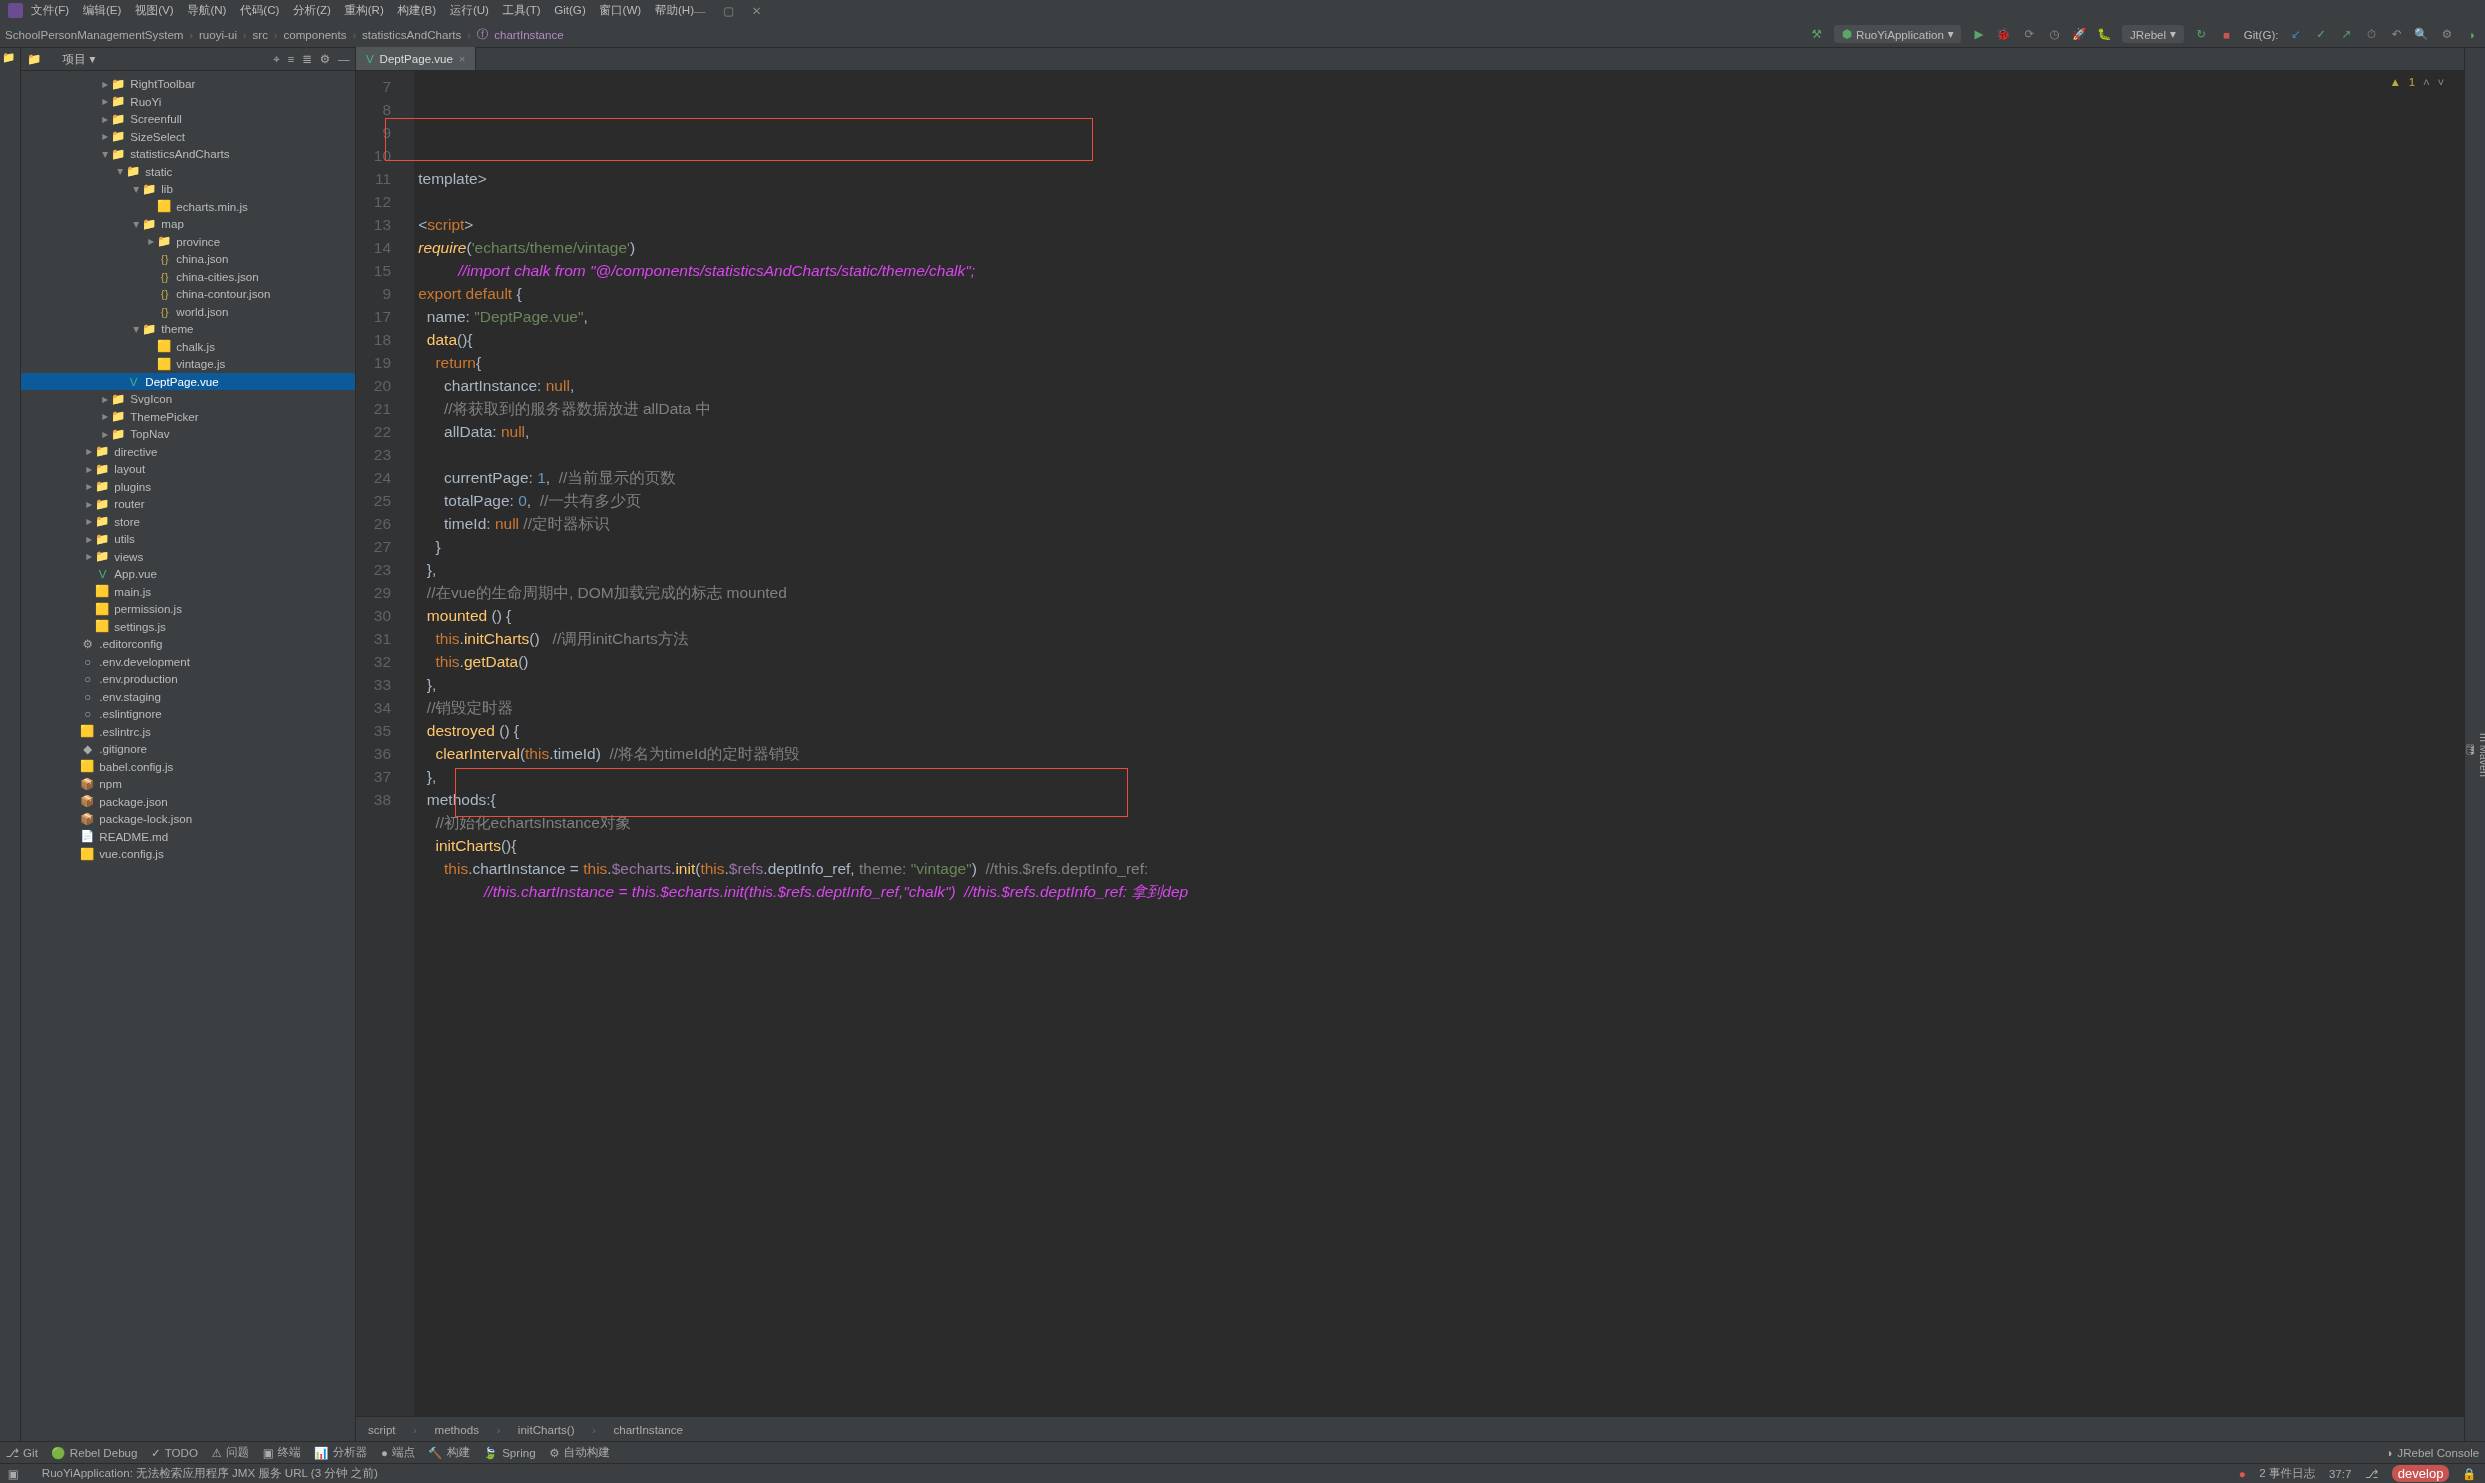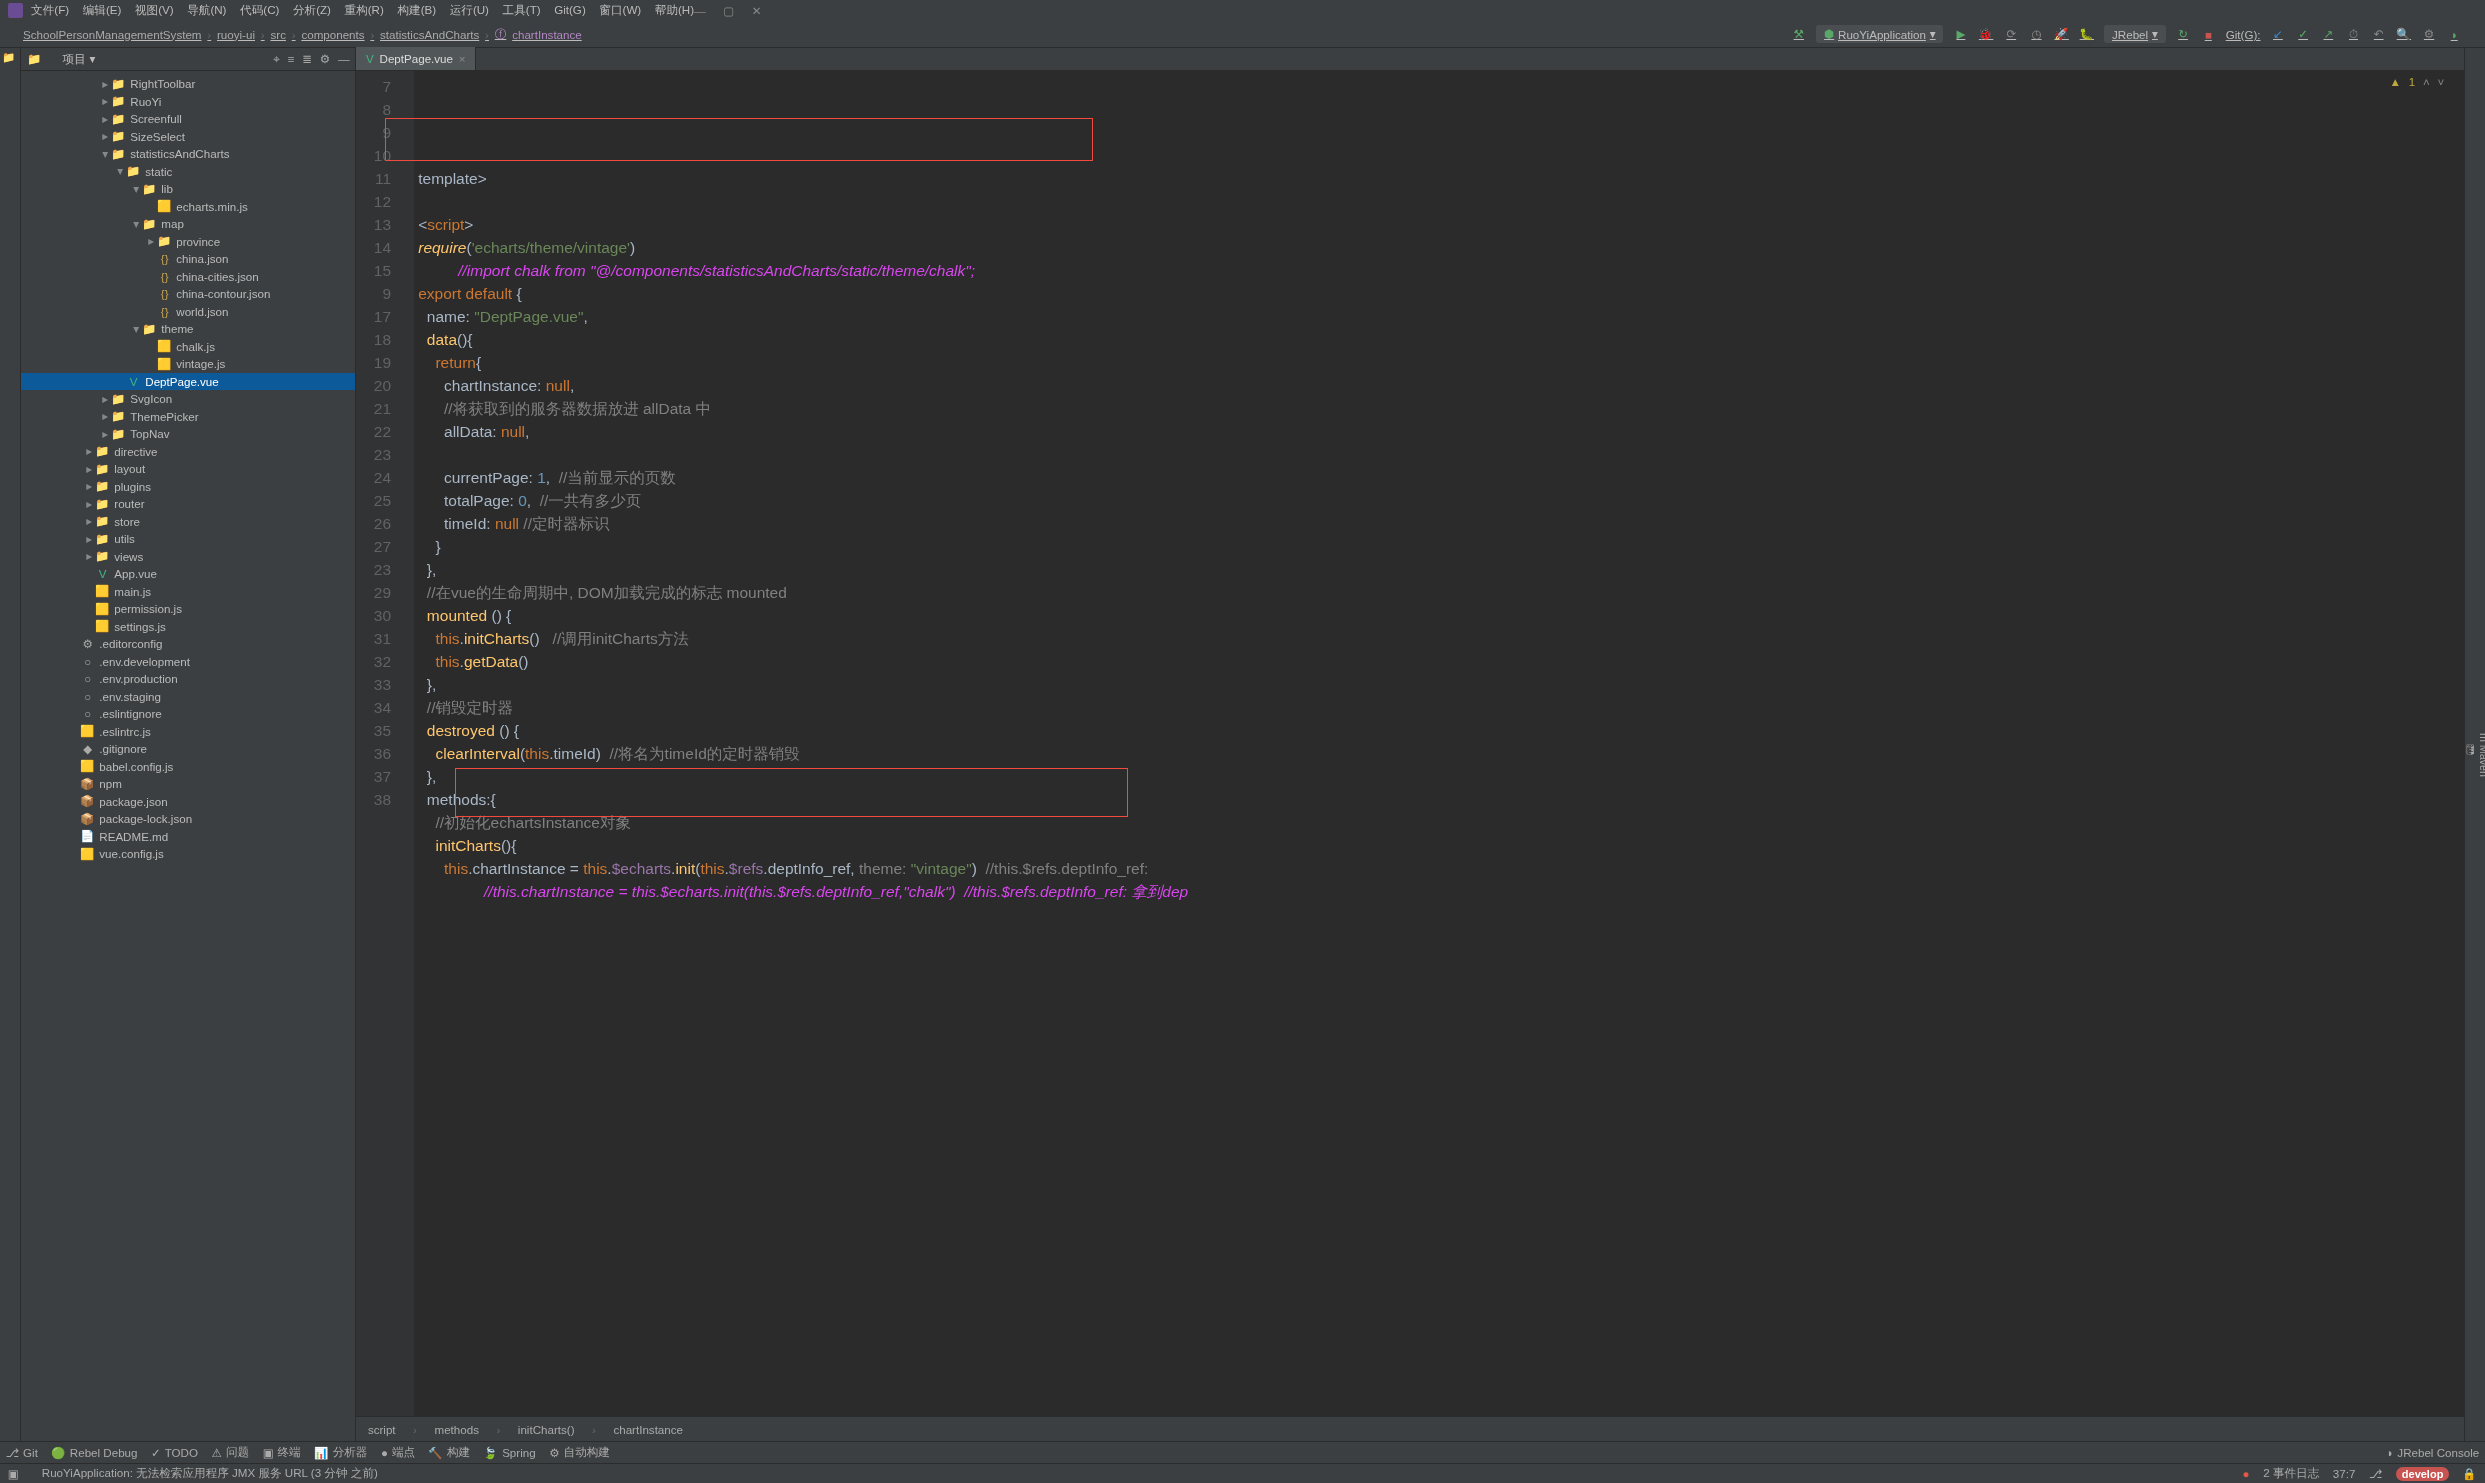--- a/index.html
+++ b/index.html
@@ -4,21 +4,21 @@
 <style>
   * { margin: 0; padding: 0; box-sizing: border-box; font-family: "Microsoft YaHei", "Segoe UI", sans-serif; }
   body { background: #2b2b2b; color: #bbb; font-size: 12.6px; overflow: hidden; width: 2485px; height: 1484px; transform-origin: top left; }
   .title-bar { background: #3c3f41; color: #bbb; height: 21.3px; display: flex; align-items: center; padding: 0 7.8px; font-size: 11.6px; }
   .title-bar .app-icon { width: 15.5px; height: 15.5px; background: #6a4c93; margin-right: 7.8px; border-radius: 1.9px; }
   .title-bar .menu { display: flex; gap: 13.6px; }
   .title-bar .menu span { cursor: pointer; }
   .title-bar .title-center { flex: 1; text-align: center; color: #888; }
   .title-bar .win-controls { display: flex; gap: 17.5px; color: #888; }
 
-  .breadcrumb-bar { background: #3c3f41; height: 27px; display: flex; align-items: center; padding: 0 23px; border-bottom: 1px solid #2b2b2b; font-size: 11.6px; text-decoration: underline; }
+  .breadcrumb-bar { background: #3c3f41; height: 27px; display: flex; align-items: center; padding: 0 5px; border-bottom: 1px solid #2b2b2b; font-size: 11.6px; }
   .breadcrumb-bar .crumbs { display: flex; align-items: center; gap: 5.8px; color: #aaa; }
   .breadcrumb-bar .crumbs .sep { color: #666; }
   .breadcrumb-bar .right-tools { margin-left: auto; display: flex; align-items: center; gap: 9.7px; }
   .run-conf { background: #4b4e50; padding: 1.9px 7.8px; border-radius: 2.9px; display: flex; align-items: center; gap: 3.9px; }
   .icon-btn { width:15.5px; height:15.5px; display:inline-flex; align-items:center; justify-content:center; }
 
   .main-area { display: flex; height: calc(1484px - 21.3px - 27px - 21.3px - 21.3px); }
   .left-rail { width: 21.3px; background: #3c3f41; border-right: 1px solid #2b2b2b; display:flex; flex-direction:column; align-items:center; padding-top:3.9px; gap:5.8px; }
   .right-rail { width: 21.3px; background: #3c3f41; border-left: 1px solid #2b2b2b; display:flex; flex-direction:column; align-items:center; padding-top:7.8px; writing-mode: vertical-lr; font-size:10.7px; color:#aaa; }
 
@@ -54,21 +54,21 @@
   .hl-param { color:#808080; }
   .redbox { position:absolute; border:1.9px solid #f24a3d; pointer-events:none; }
   .editor-status { height: 25px; background:#3c3f41; border-top:1px solid #2b2b2b; display:flex; align-items:center; padding:0 11.6px; font-size:11.6px; color:#aaa; gap:17.5px; }
   .top-editor-info { position:absolute; top:3.9px; right:19.4px; display:flex; gap:7.8px; align-items:center; color:#bfa83d; font-size:11.6px; }
 
   .tool-bar-bottom { height: 21.3px; background:#3c3f41; border-top:1px solid #2b2b2b; display:flex; align-items:center; padding:0 5.8px; font-size:11.6px; color:#aaa; gap:13.6px; }
   .tool-bar-bottom .tb-item { display:flex; align-items:center; gap:3.9px; }
   .status-bar { height: 21.3px; background:#3c3f41; border-top:1px solid #2b2b2b; display:flex; align-items:center; padding:0 7.8px; font-size:11.6px; color:#aaa; }
   .status-bar .sb-right { margin-left:auto; display:flex; align-items:center; gap:13.6px; }
   .red-dot { color:#e05a4a; }
-  .branch-badge { background:#c75450; color:#fff; padding:1px 5.8px; border-radius:7.8px; font-size:11px;font-weight:bold; }
+  .branch-badge { background:#c75450; color:#fff; padding:1px 5.8px; border-radius:7.8px; font-size:13px; }
 </style>
 </head>
 <body>
 
 <div class="title-bar">
   <div class="app-icon"></div>
   <div class="menu" id="main-menu">
       <span>文件(F)</span>
       <span>编辑(E)</span>
       <span>视图(V)</span>

